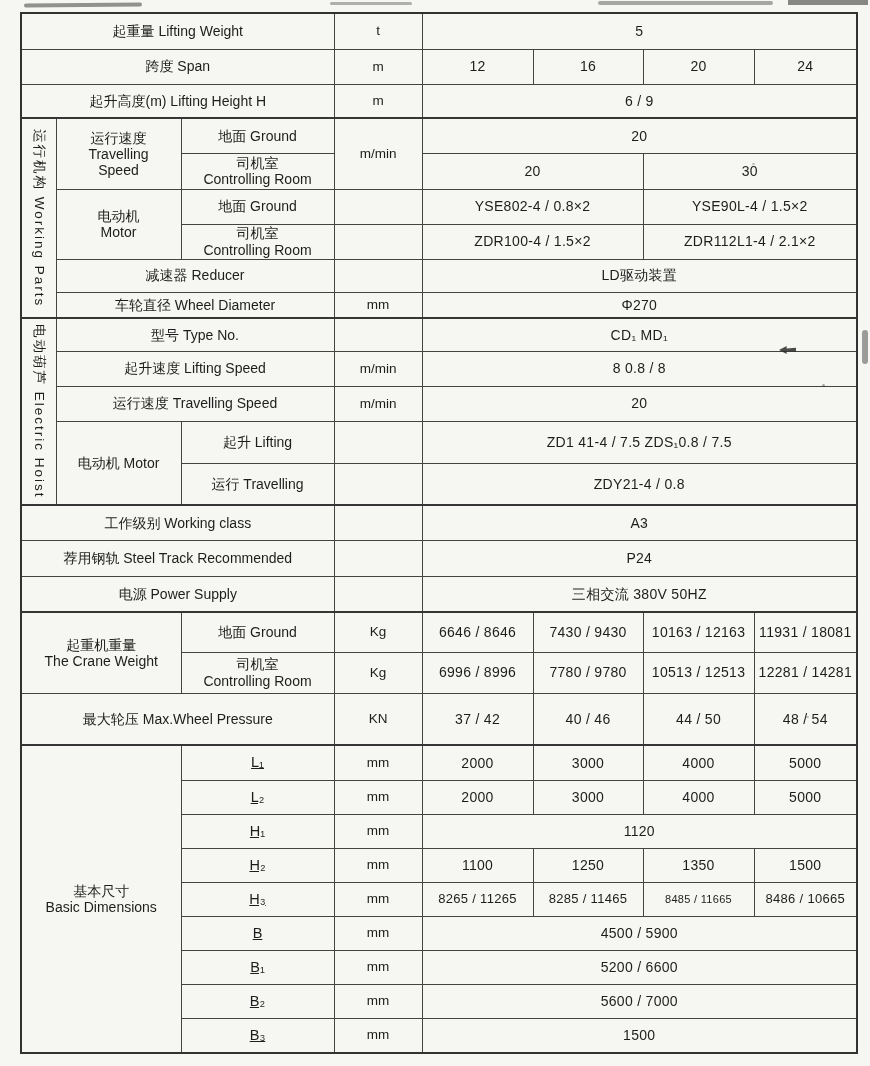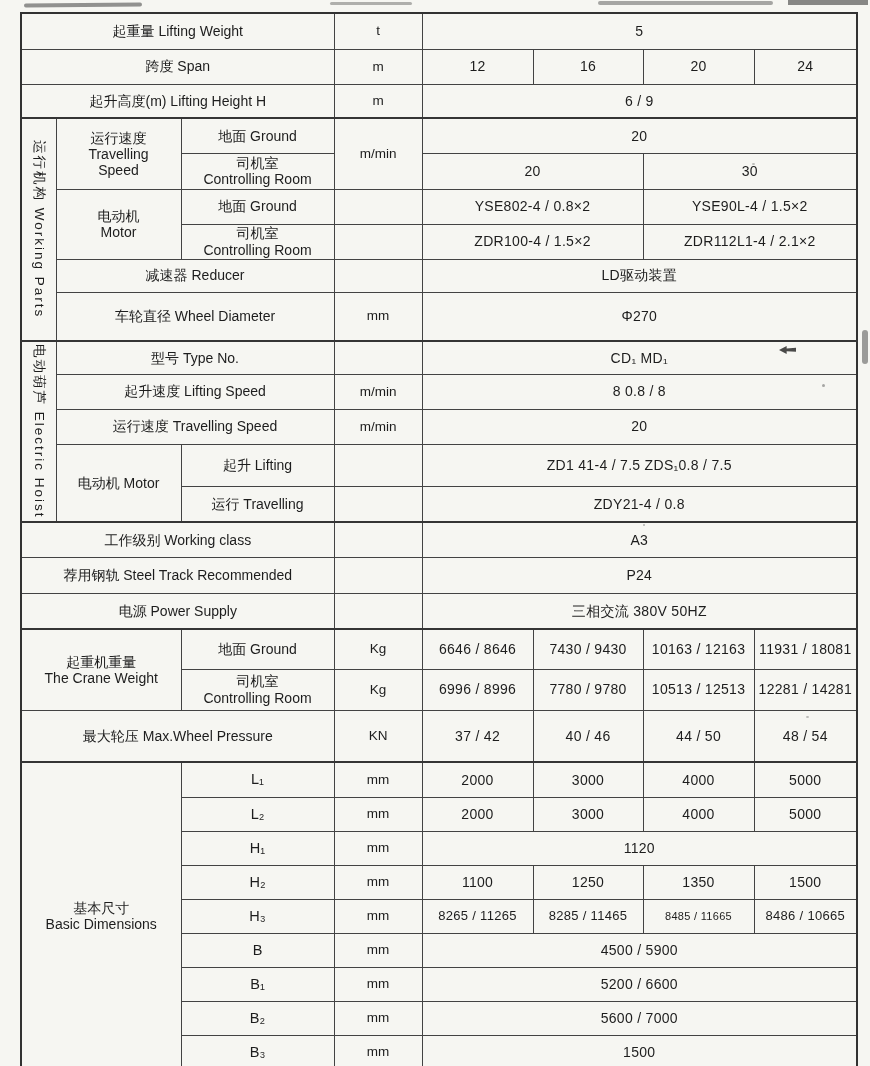--- a/index.html
+++ b/index.html
@@ -25,21 +25,21 @@
   .pre{white-space:pre-line;}
   .vstrip{
     padding:0;
     writing-mode:vertical-rl;
     text-orientation:sideways;
     font-size:13.5px;letter-spacing:2px;
   }
   .unit{font-size:13.5px;}
   .val{font-size:14px;letter-spacing:.3px;}
   .lbl{font-size:14px;}
-  .dim{font-size:14.5px;}
+  .dim{font-size:14.5px;text-decoration:underline;}
   
   .artifact{position:absolute;background:#2c2c2c;pointer-events:none;}
   .a-top1{left:24px;top:3px;width:118px;height:4px;opacity:.5;transform:rotate(-.4deg);border-radius:2px;}
   .a-top2{left:330px;top:2px;width:82px;height:3px;opacity:.35;border-radius:2px;}
   .a-top3{left:598px;top:1px;width:175px;height:4px;opacity:.4;border-radius:2px;}
   .a-top4{left:788px;top:0px;width:80px;height:5px;opacity:.55;}
   .a-arrow{
     left:779px;top:346px;width:17px;height:8px;opacity:.85;
     clip-path:polygon(0 50%,45% 0,45% 32%,100% 22%,100% 72%,45% 65%,45% 100%);
   }
@@ -120,21 +120,21 @@
     <td colspan="2" class="val">ZDR100-4 / 1.5×2</td>
     <td colspan="2" class="val">ZDR112L1-4 / 2.1×2</td>
   </tr>
 
   <tr style="height:33px">
     <td colspan="2" class="lbl">减速器 Reducer</td>
     <td class="unit"></td>
     <td colspan="4" class="val">LD驱动装置</td>
   </tr>
 
-  <tr style="height:49px">
+  <tr style="height:26px">
     <td colspan="2" class="lbl">车轮直径 Wheel Diameter</td>
     <td class="unit">mm</td>
     <td colspan="4" class="val">Φ270</td>
   </tr>
 
   <tr style="height:33px" class="sec">
     <td rowspan="5" class="vstrip">电动葫芦  Electric Hoist</td>
     <td colspan="2" class="lbl">型号 Type No.</td>
     <td class="unit"></td>
     <td colspan="4" class="val">CD₁     MD₁</td>
@@ -152,21 +152,21 @@
     <td colspan="4" class="val">20</td>
   </tr>
 
   <tr style="height:42px">
     <td rowspan="2" class="lbl">电动机 Motor</td>
     <td class="lbl">起升 Lifting</td>
     <td class="unit"></td>
     <td colspan="4" class="val">ZD1 41-4 / 7.5    ZDS₁0.8 / 7.5</td>
   </tr>
 
-  <tr style="height:36px">
+  <tr style="height:42px">
     <td class="lbl">运行 Travelling</td>
     <td class="unit"></td>
     <td colspan="4" class="val">ZDY21-4 / 0.8</td>
   </tr>
 
   <tr style="height:35px" class="sec">
     <td colspan="3" class="lbl">工作级别 Working class</td>
     <td class="unit"></td>
     <td colspan="4" class="val">A3</td>
   </tr>

